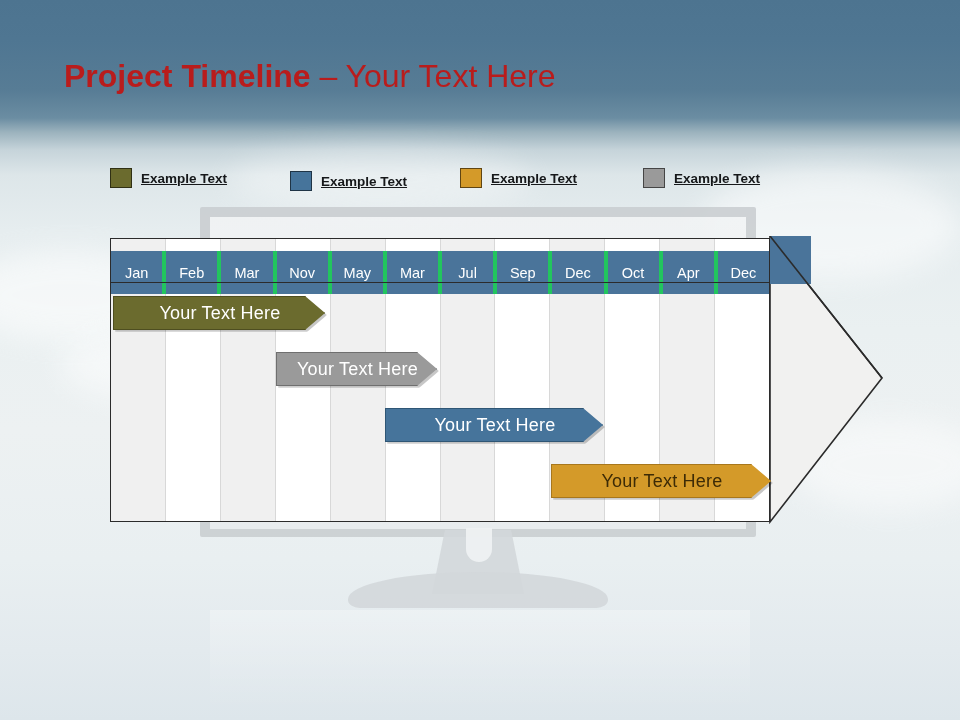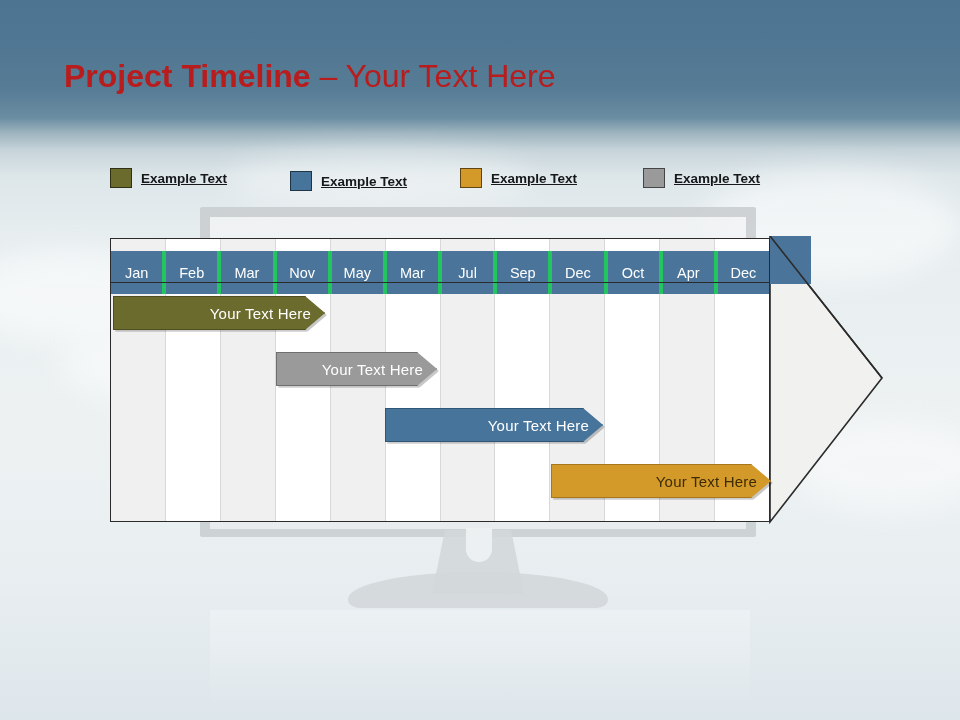--- a/index.html
+++ b/index.html
@@ -51,22 +51,22 @@
   .col.even{background:#ffffff;}
   .col + .col{border-left:1px solid #d8d8d8;}
   #header-row{position:absolute;left:0;top:12px;right:0;height:43px;display:flex;}
   .hcell{flex:1 1 0;background:#4a749a;color:#ffffff;font-size:14.5px;
     display:flex;align-items:center;justify-content:center;box-sizing:border-box;}
   .hcell + .hcell{border-left:4px solid #22c55e;}
   #header-underline{position:absolute;left:0;top:43px;right:0;height:1px;background:#2b2b2b;}
   
   .bar{position:absolute;height:34px;display:flex;align-items:center;
     box-sizing:border-box;}
-  .bar .bar-label{position:relative;z-index:2;width:100%;text-align:right;
-    padding-right:14px;font-size:15px;white-space:nowrap;letter-spacing:.2px;padding-left:16px;}
+  .bar .bar-label{position:relative;z-index:2;width:100%;text-align:center;
+    padding-right:14px;font-size:18px;white-space:nowrap;letter-spacing:.2px;padding-left:16px;}
   .bar-shape{position:absolute;inset:0;
     clip-path:polygon(0 0, calc(100% - 20px) 0, 100% 50%, calc(100% - 20px) 100%, 0 100%);}
   .bar-shadow{position:absolute;inset:0;transform:translate(2px,2px);
     background:rgba(0,0,0,.22);filter:blur(1.2px);
     clip-path:polygon(0 0, calc(100% - 20px) 0, 100% 50%, calc(100% - 20px) 100%, 0 100%);}
 </style>
 </head>
 <body>
 
 <div id="bg">

